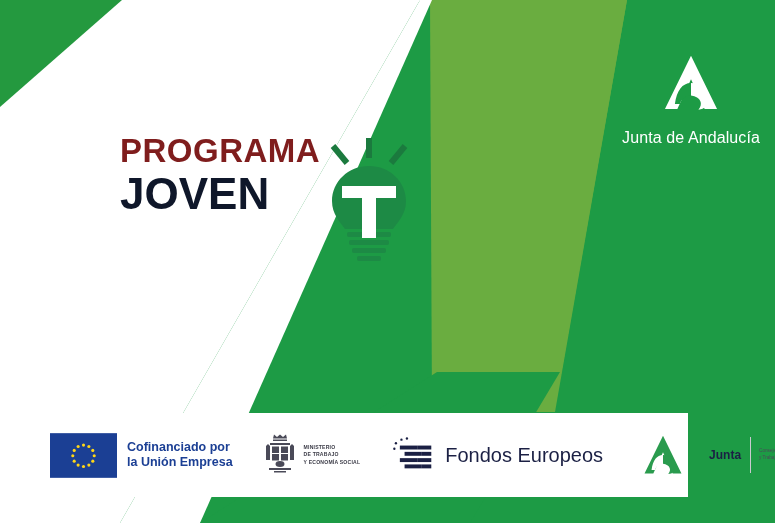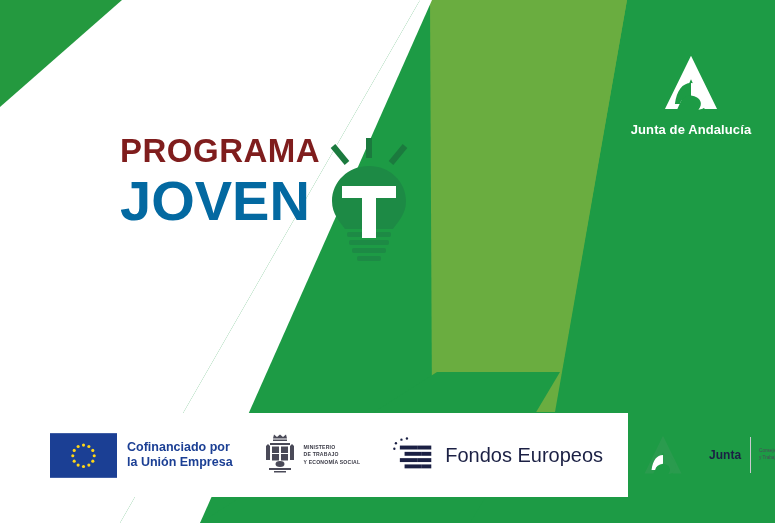--- a/index.html
+++ b/index.html
@@ -17,48 +17,48 @@
   }
   .bg-svg{position:absolute;left:0;top:0;width:775px;height:523px;}
 
   
   .ja-top{
     position:absolute;left:615px;top:52px;width:152px;
     display:flex;flex-direction:column;align-items:center;
   }
   .ja-top .mark{width:62px;height:62px;}
   .ja-top .ja-name{
-    color:#ffffff;font-size:13px;font-weight:bold;
-    letter-spacing:.1px;margin-top:8px;white-space:nowrap;
+    color:#ffffff;font-size:16px;font-weight:normal;
+    letter-spacing:.1px;margin-top:15px;white-space:nowrap;
   }
 
   
   .headline{
     position:absolute;left:120px;top:134px;width:300px;
   }
   .hl-1{
     color:#7f1d1d;font-weight:bold;font-size:33px;
     letter-spacing:.5px;line-height:1;margin:0;
   }
   .hl-2{
     color:#1b7a3e;font-weight:bold;font-size:48px;
     letter-spacing:0px;line-height:1.02;margin:4px 0 0 0;
     white-space:nowrap;
   }
   .hl-3{
-    color:#0369a1;font-weight:bold;font-size:56px;
+    color:#0f172a;font-weight:bold;font-size:44px;
     letter-spacing:0px;line-height:1.02;margin:5px 0 0 0;
   }
   .bulb{
     position:absolute;left:316px;top:136px;width:106px;height:128px;
   }
 
   
   .footer{
-    position:absolute;left:0px;top:413px;width:628px;height:84px;
+    position:absolute;left:0px;top:413px;width:688px;height:84px;
     background:#ffffff;
     display:flex;align-items:center;
   }
   .f-item{display:flex;align-items:center;}
   .f-sep{width:1px;height:44px;background:#c9c9cf;}
 
   
   .eu{margin-left:50px;display:flex;align-items:center;}
   .eu-flag{width:67px;height:45px;}
   .eu-text{

